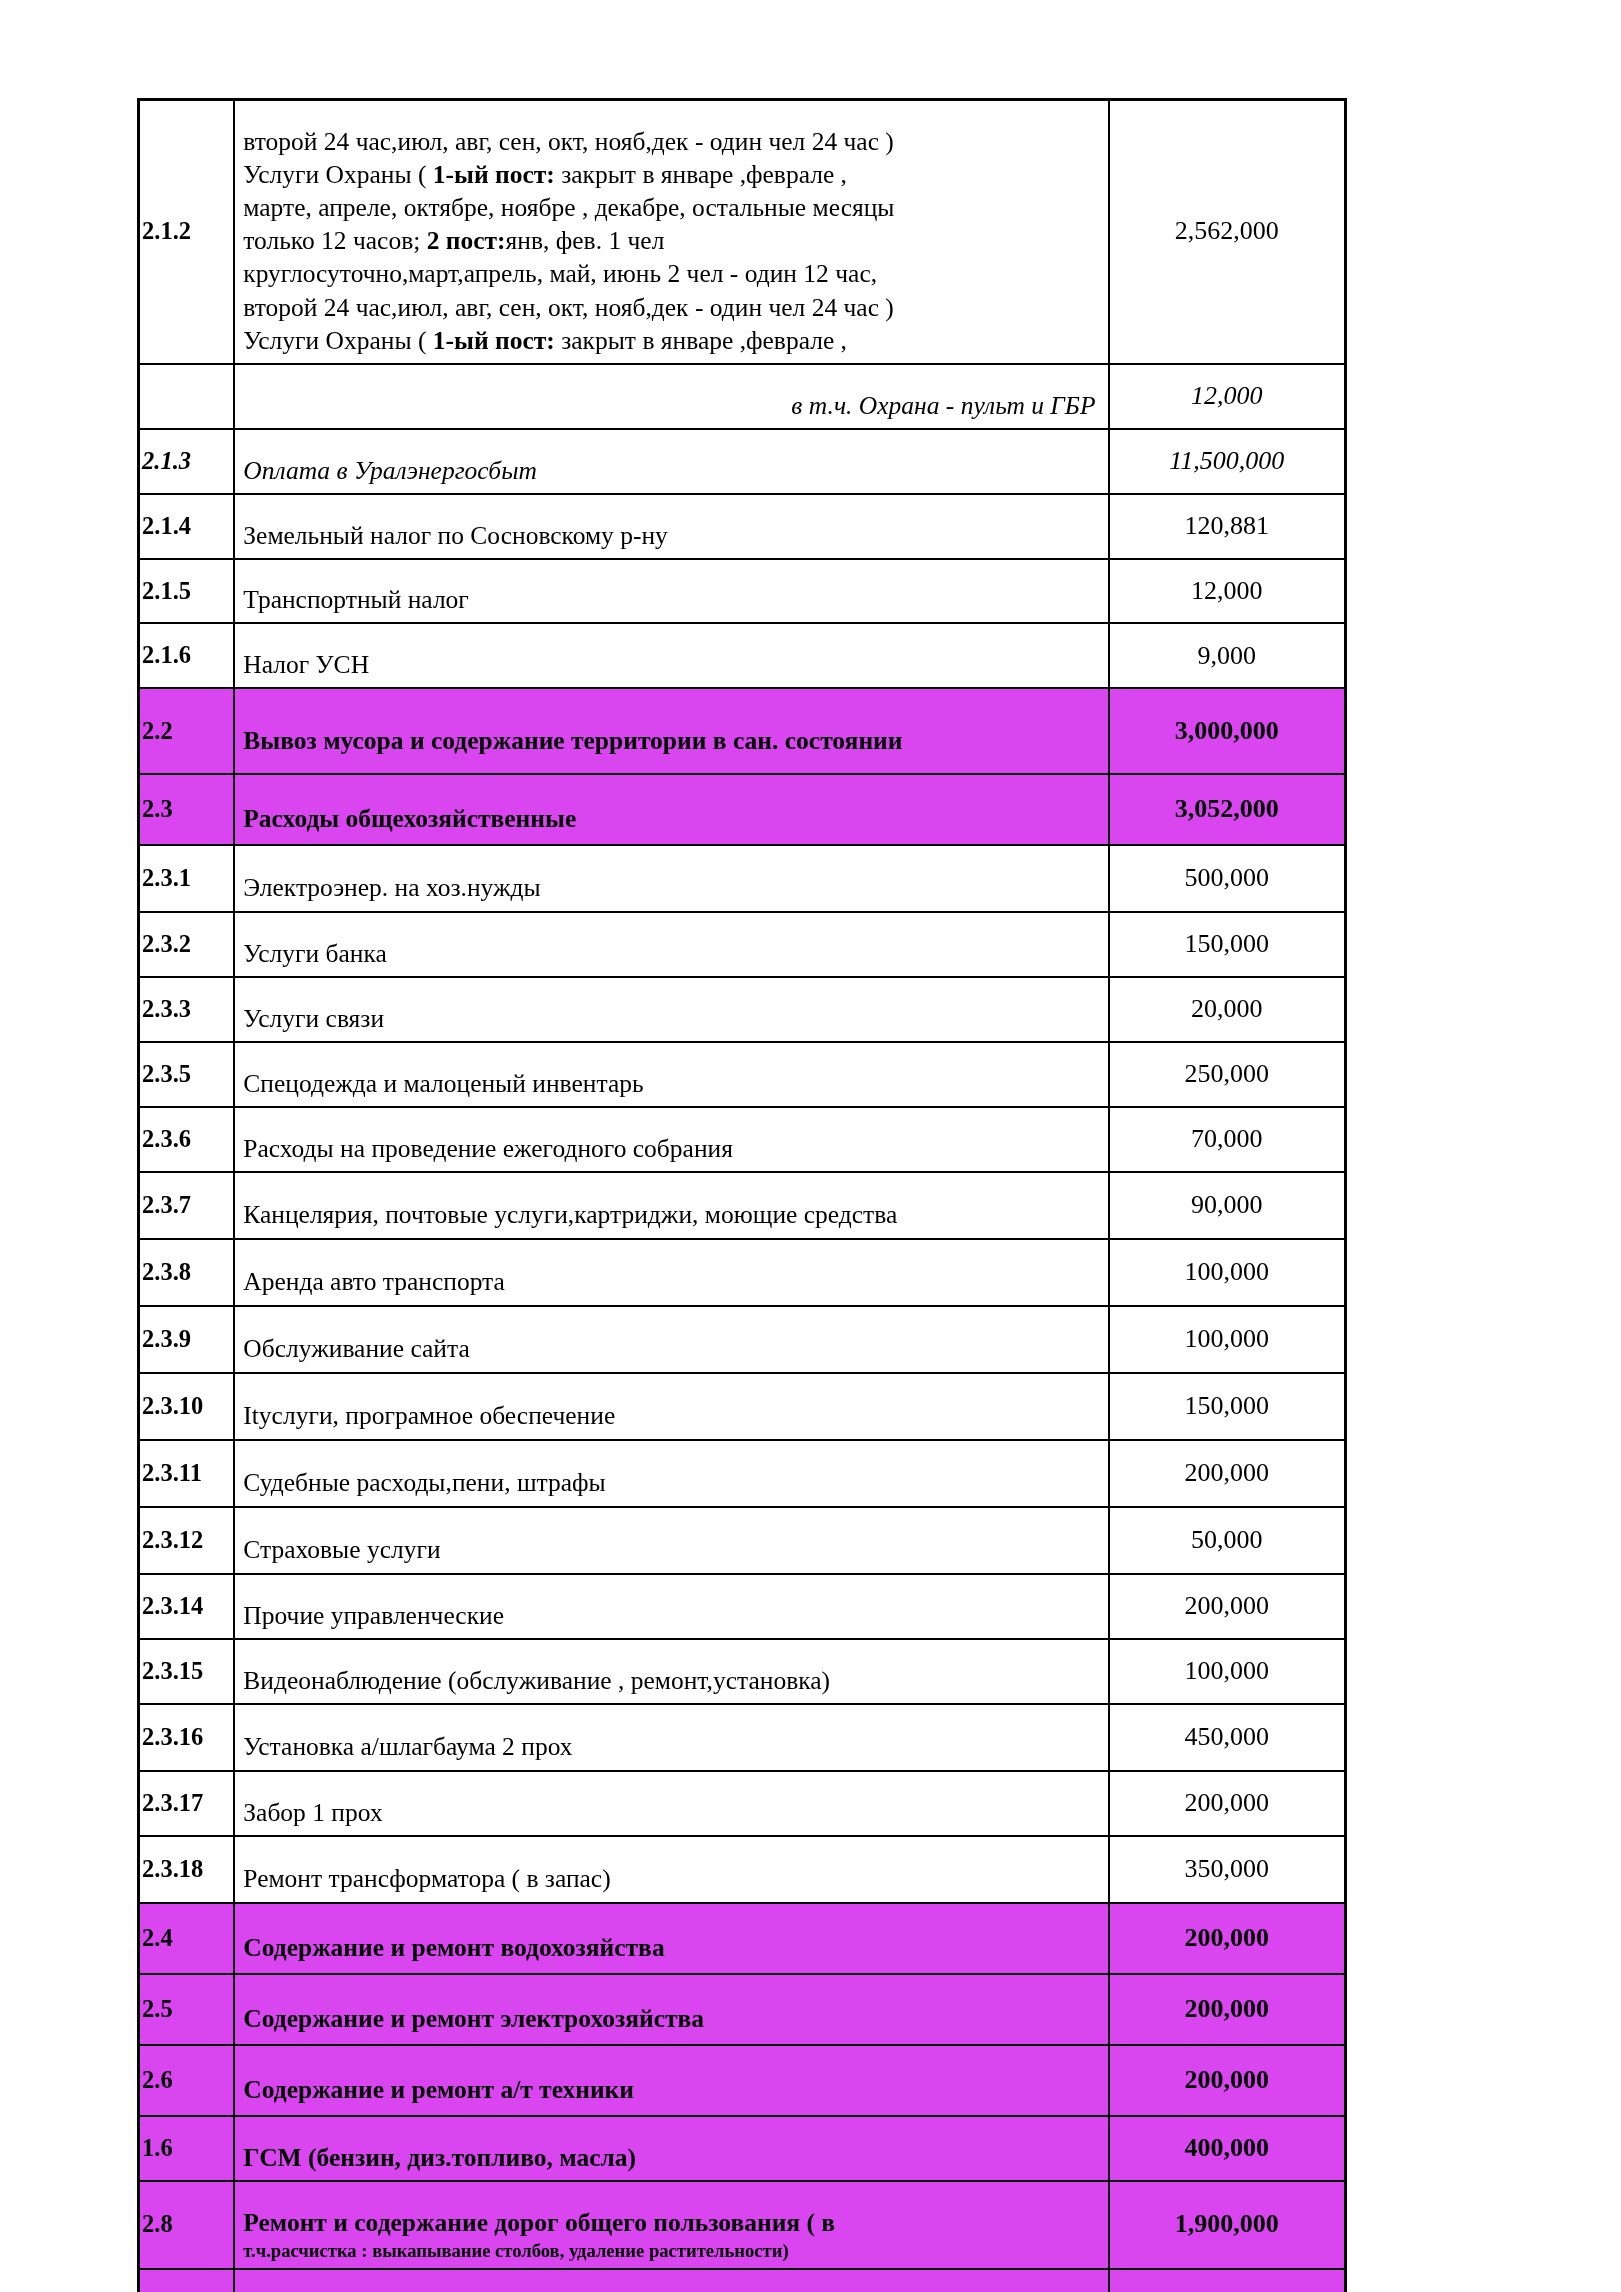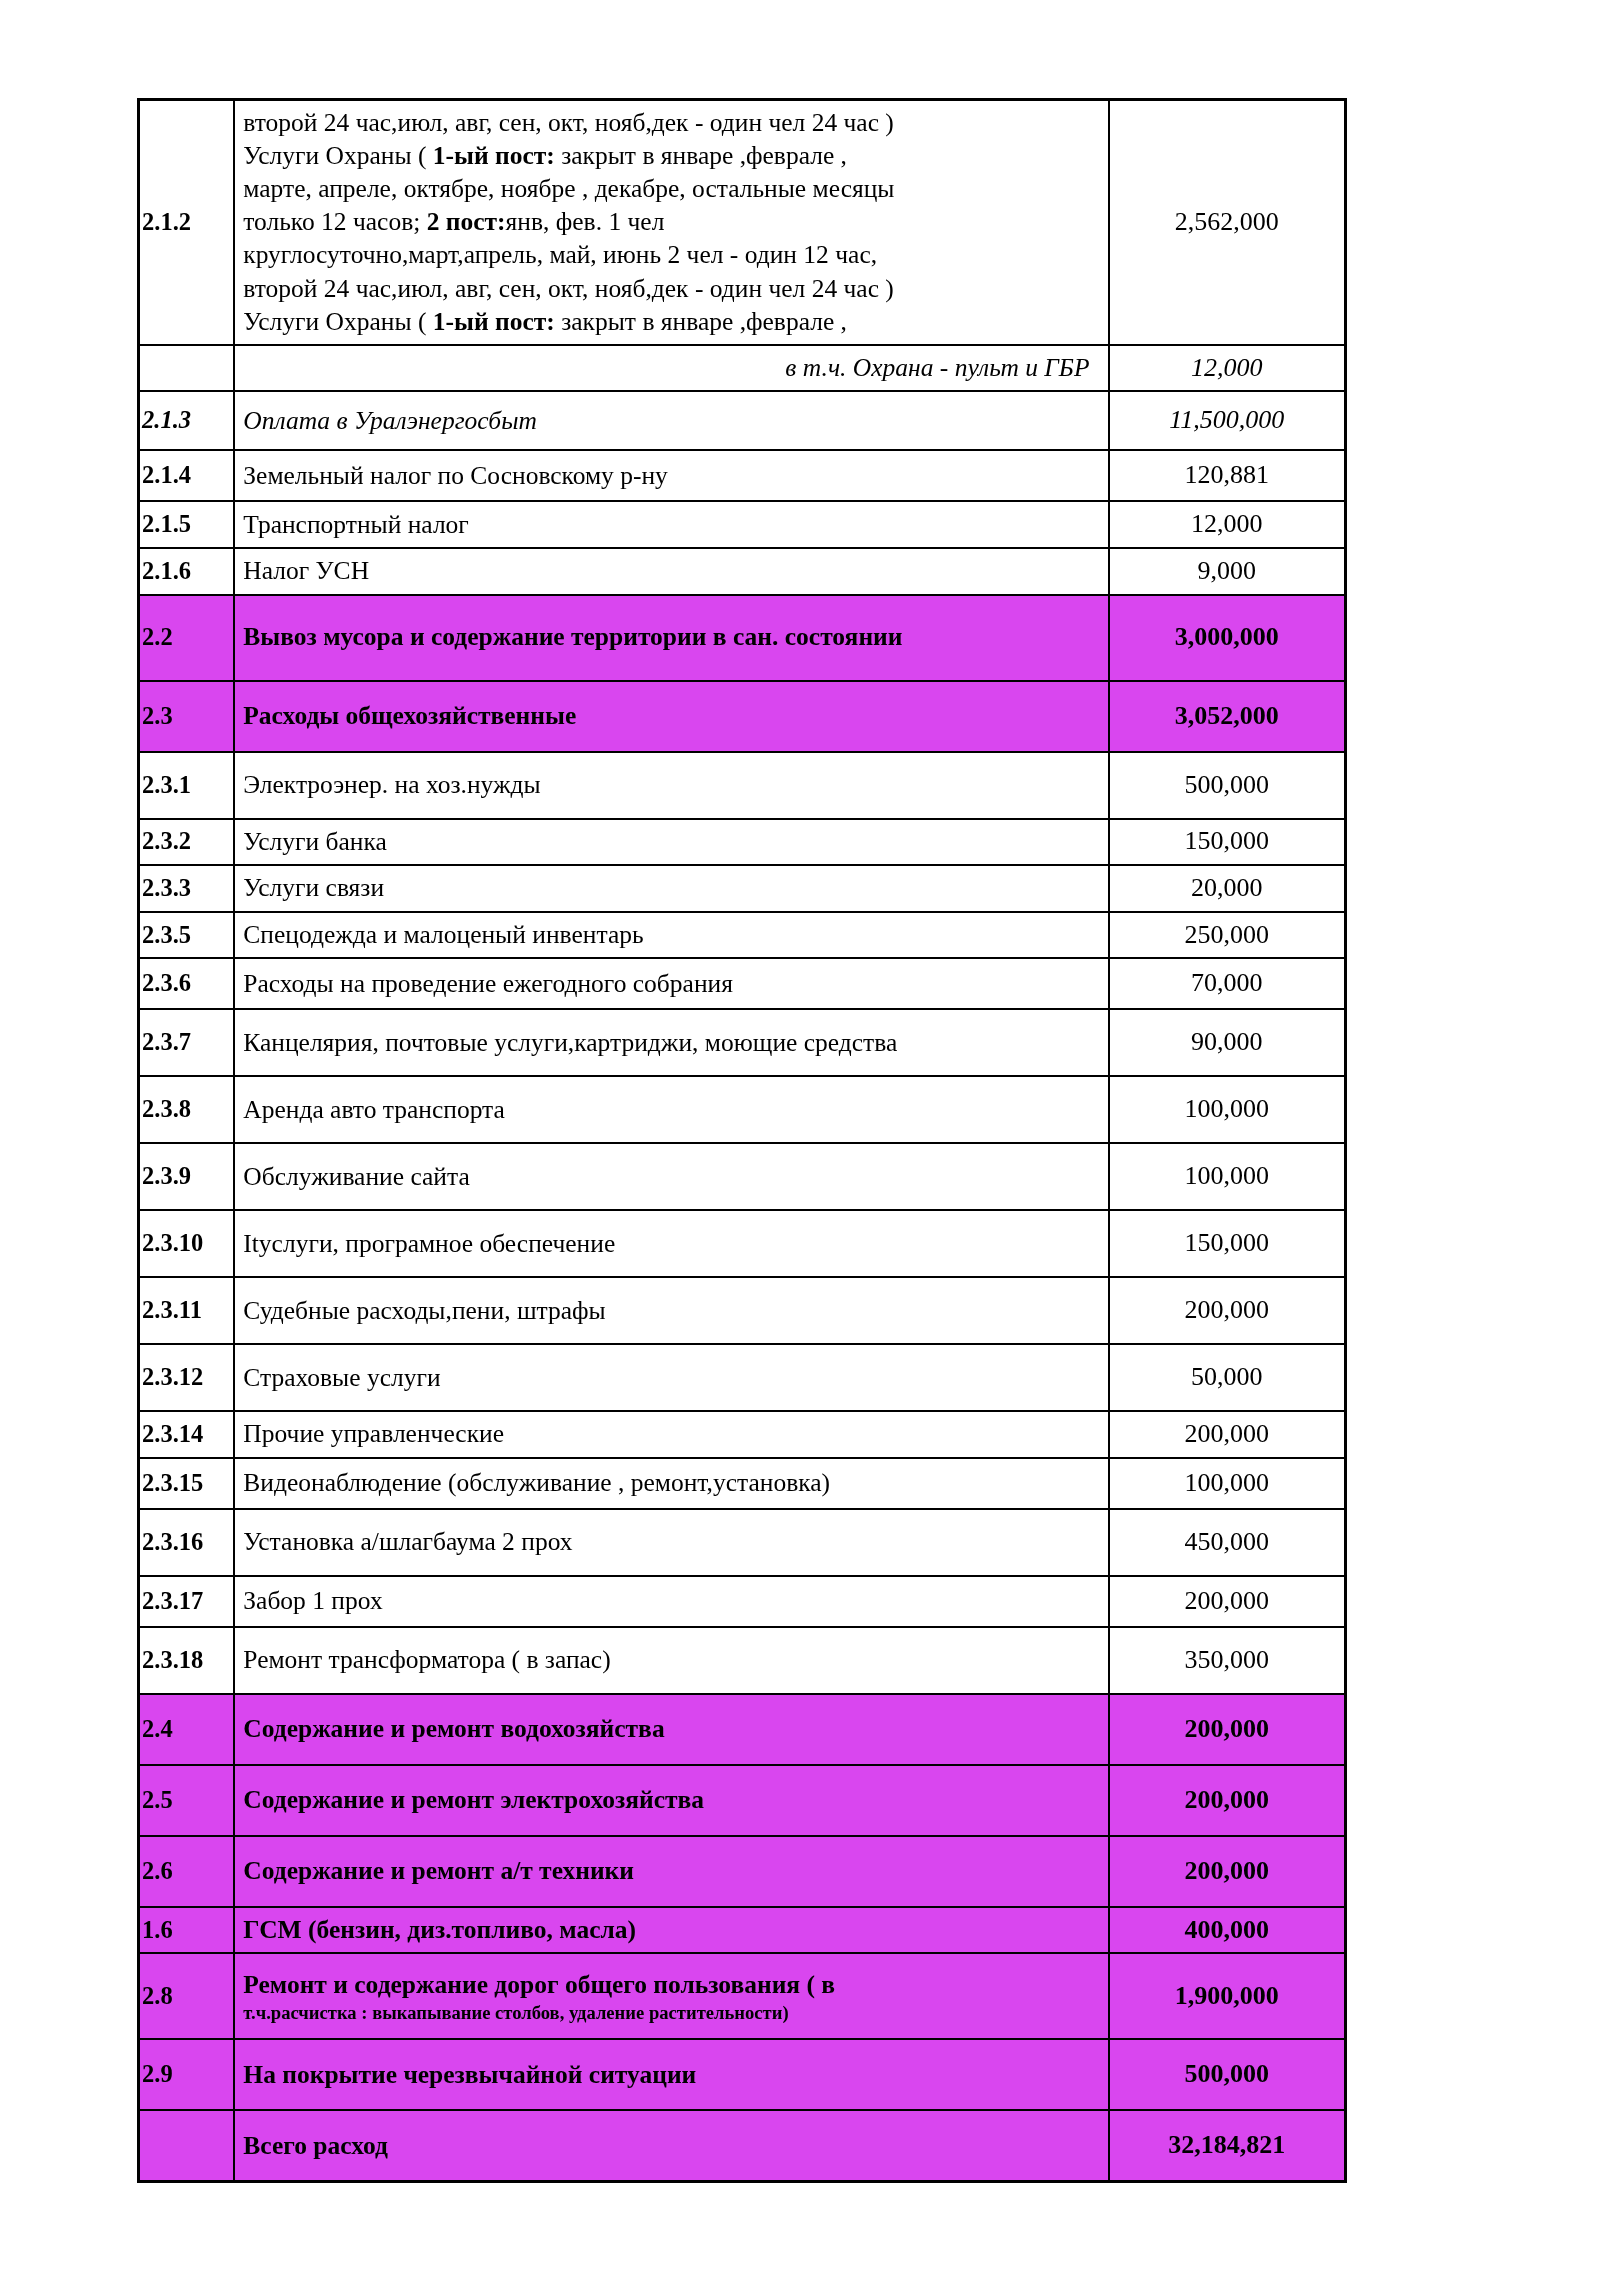--- a/index.html
+++ b/index.html
@@ -56,37 +56,38 @@
   }
   td.code .cell {
     text-align: left;
     font-weight: bold;
     font-size: 24.5px;
     padding-left: 2px;
     padding-right: 2px;
   }
   td.desc .cell {
     text-align: left;
+    margin-top: 19px;
   }
   td.amt .cell {
     text-align: center;
     font-size: 26px;
   }
 
   
   tr.shaded td { background: #d946ef; }
   tr.shaded td.desc .cell,
   tr.shaded td.amt .cell,
   tr.shaded td.code .cell { font-weight: bold; }
 
   tr.italic td.desc .cell,
   tr.italic td.amt .cell,
   tr.italic td.code .cell { font-style: italic; }
 
-  td.desc.right .cell { text-align: right; padding-right: 18px; }
+  td.desc.right .cell { text-align: right; padding-right: 12px; }
 
   .b { font-weight: bold; }
   .small {
     font-size: 18.6px;
     line-height: 1.25;
     display: inline;
   }
 
   
   tr.r-main td { height: 192px; }

